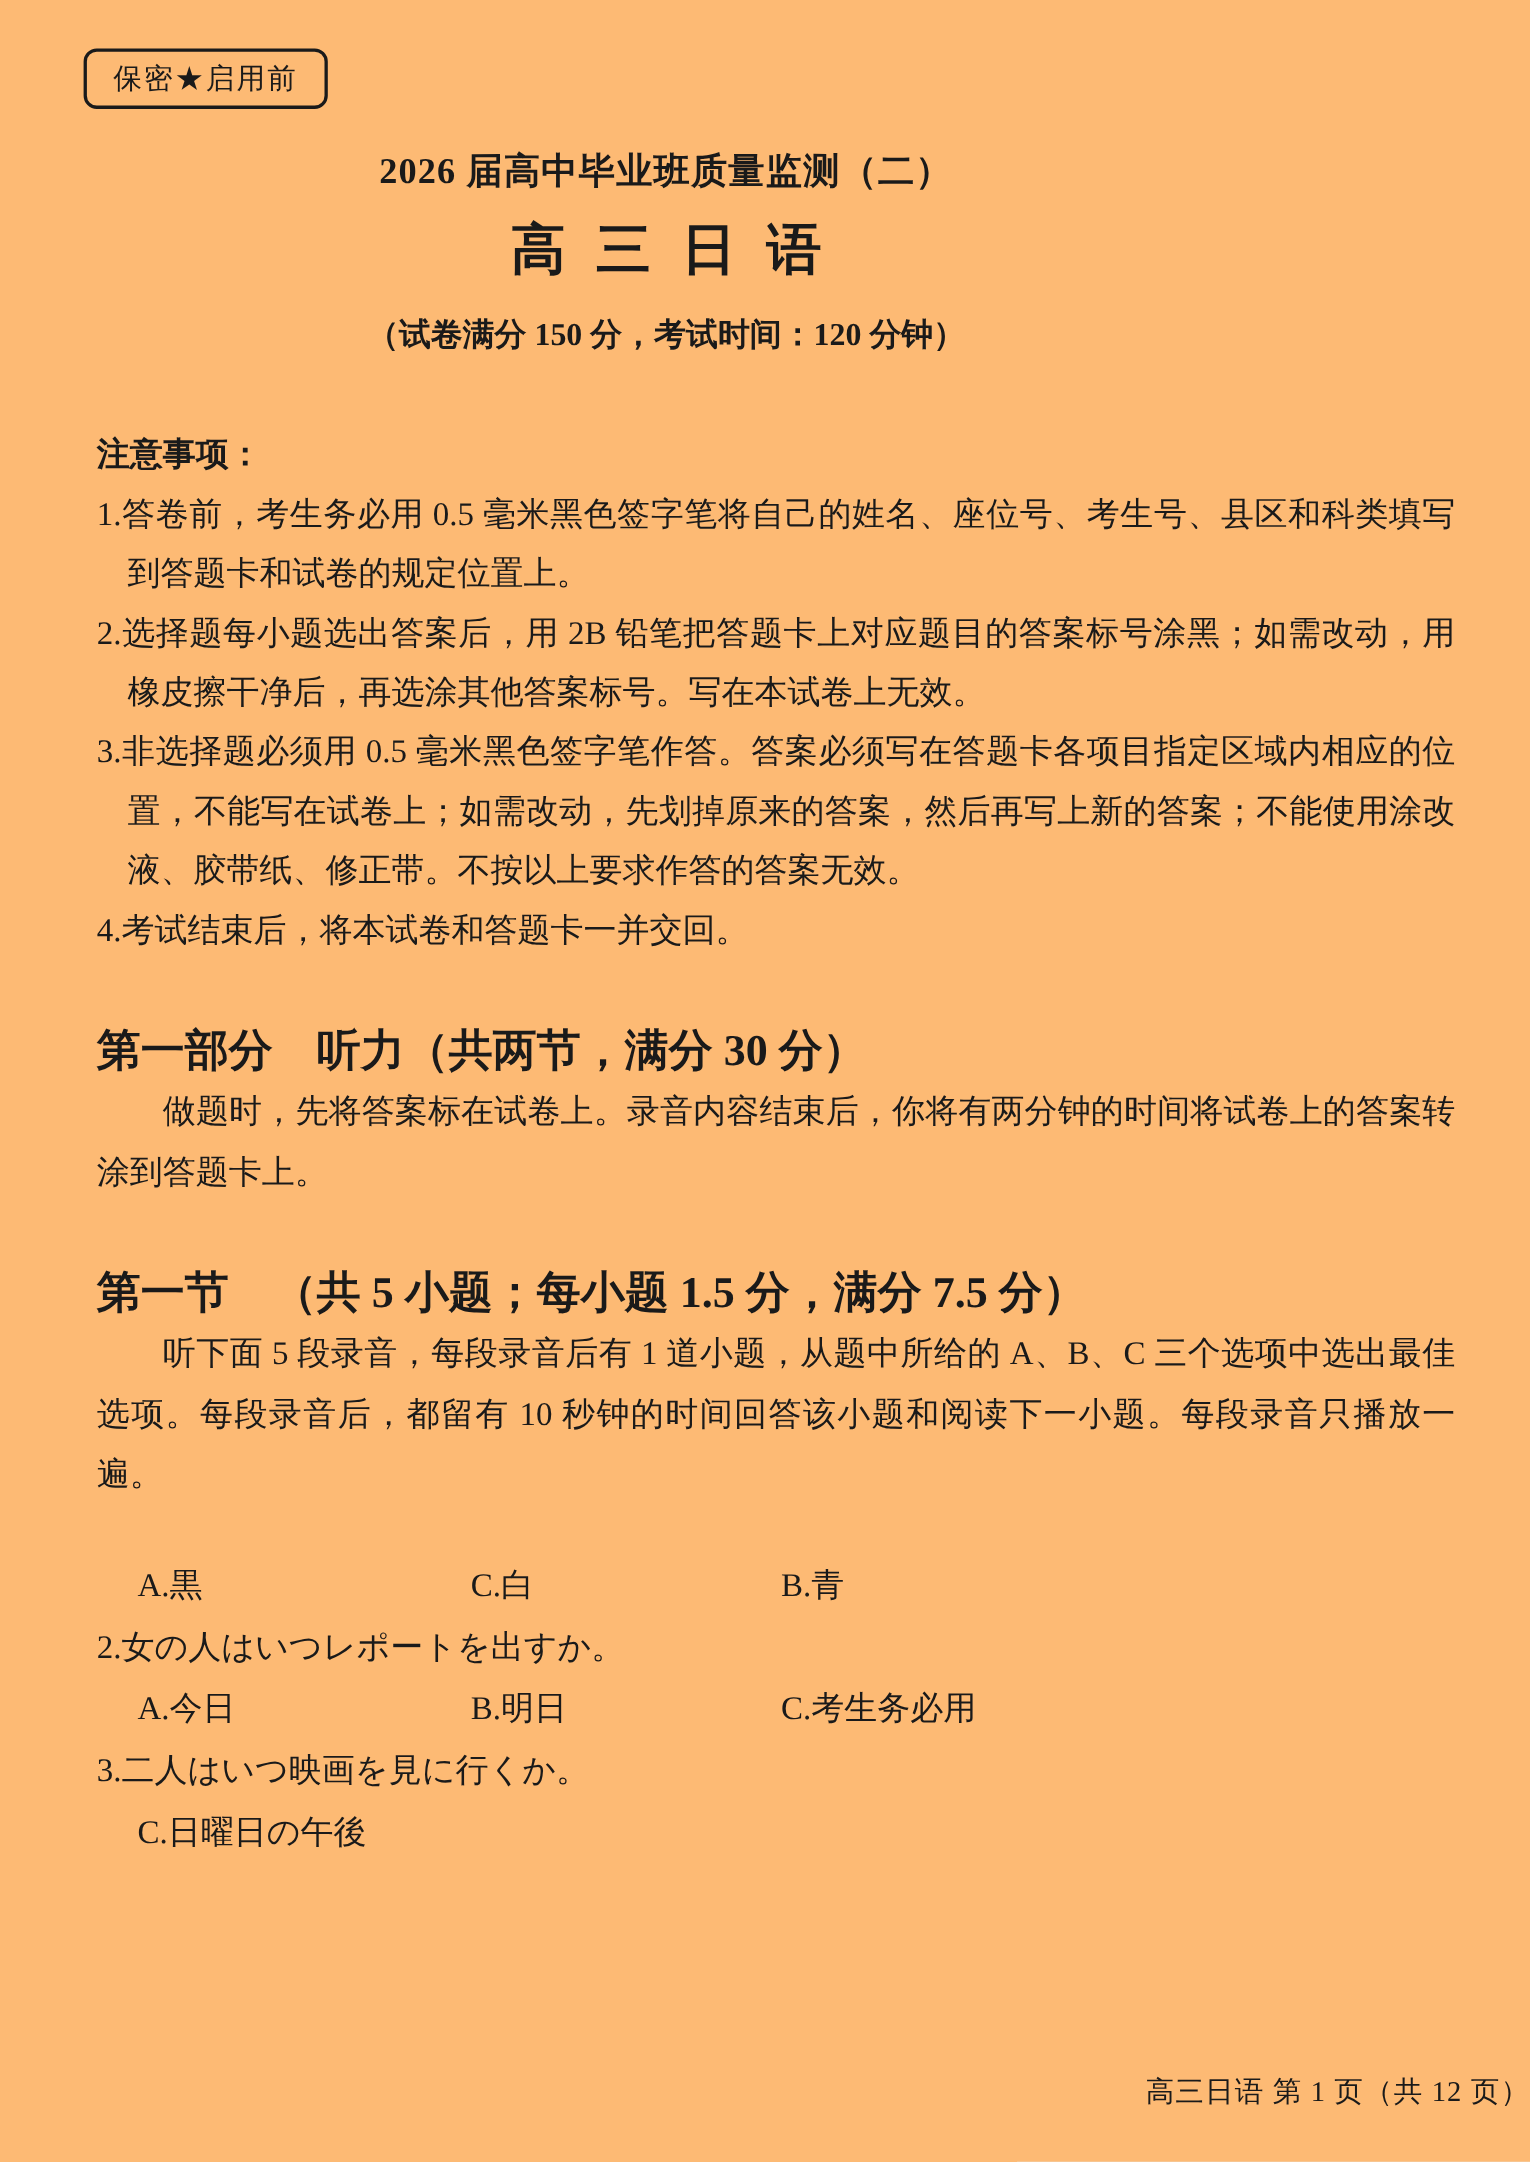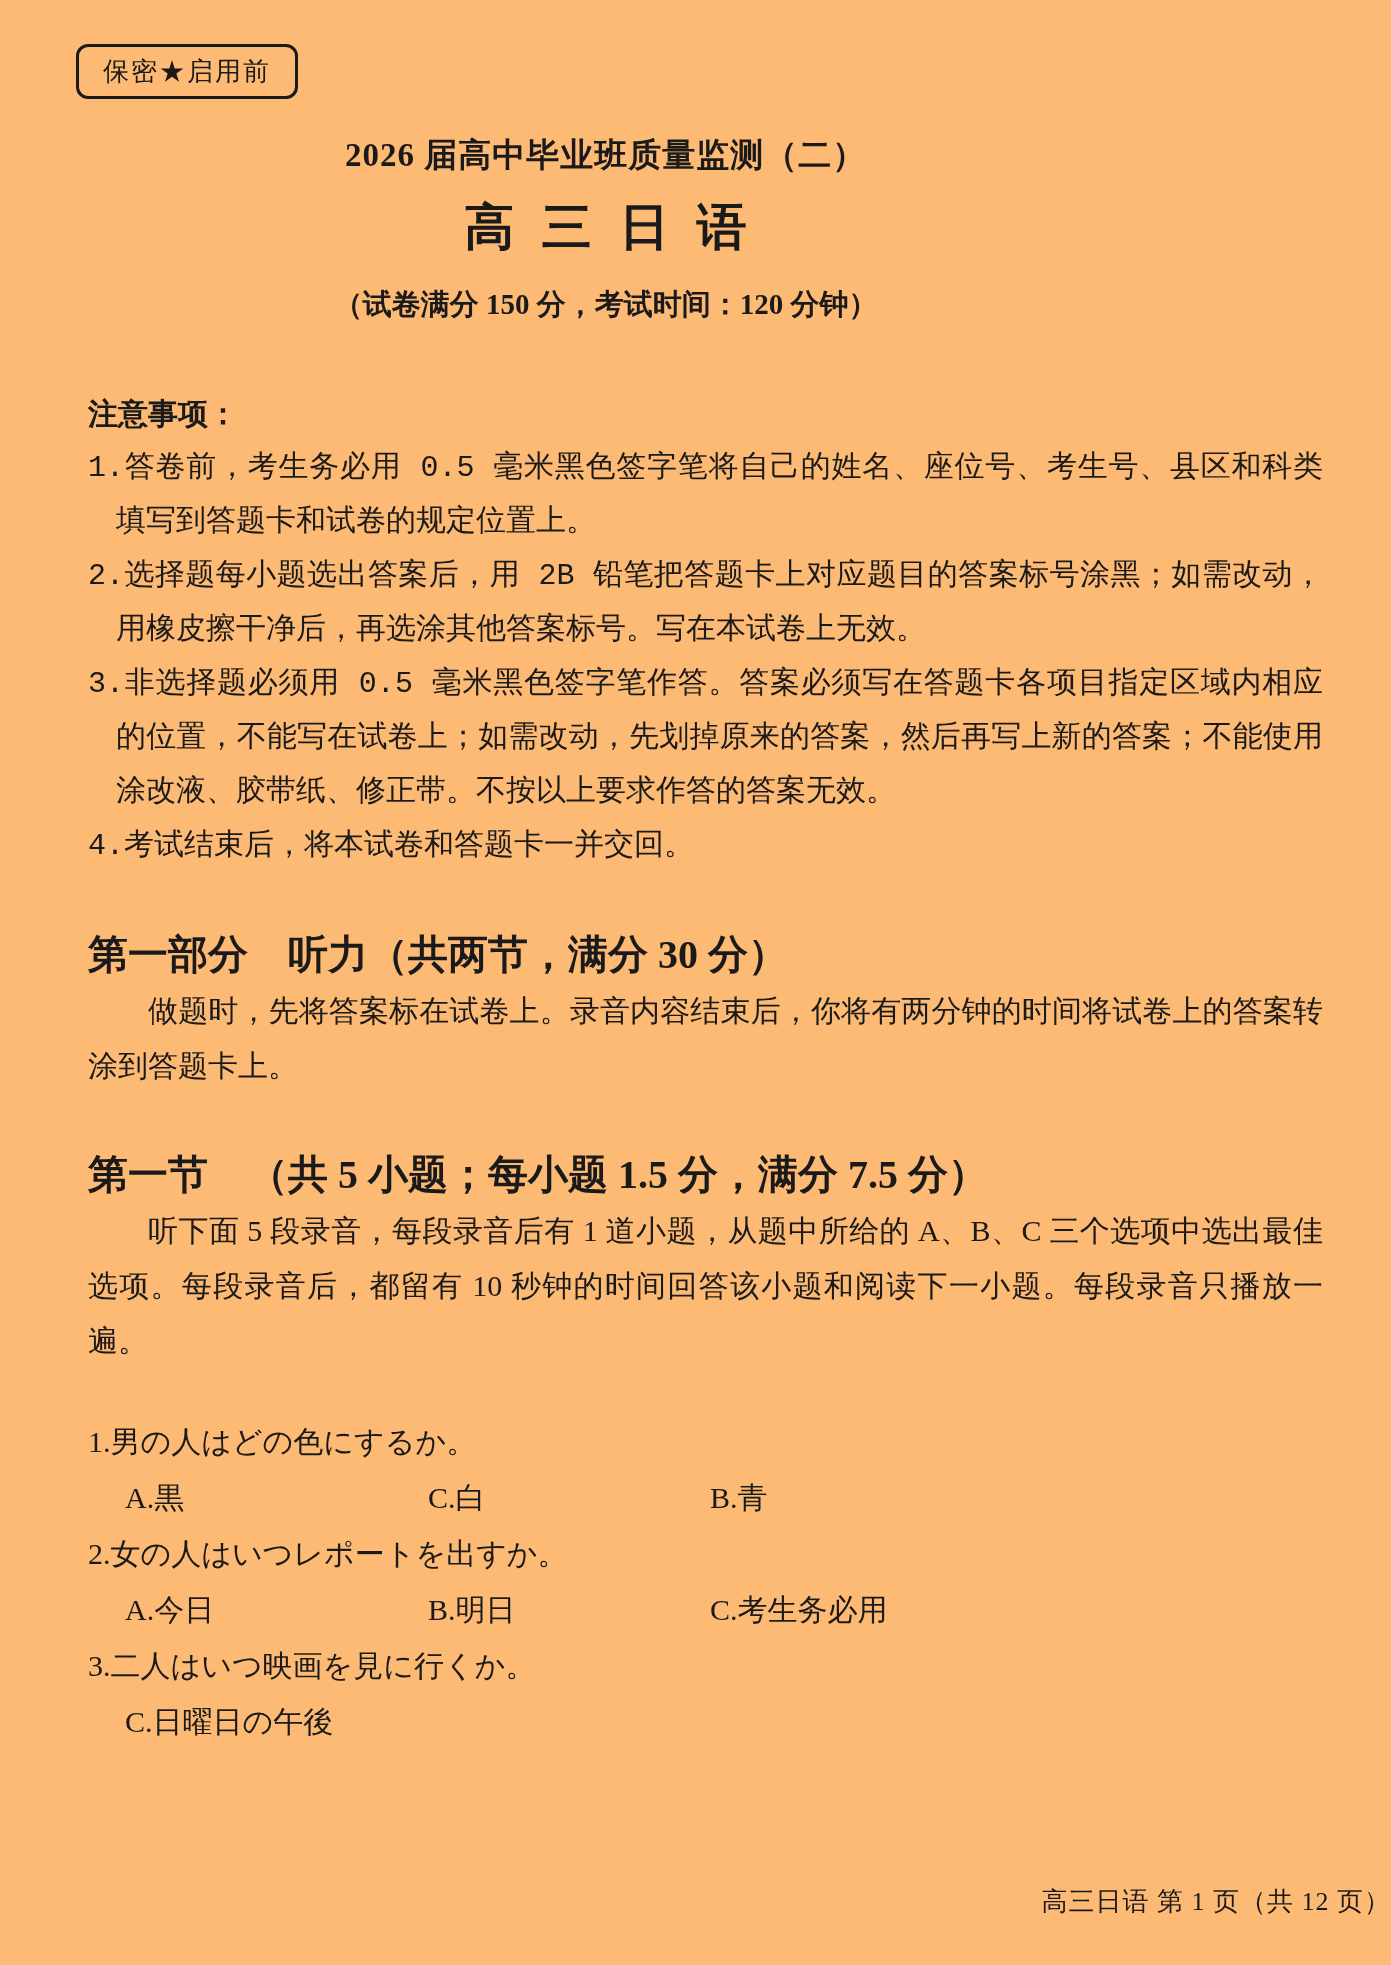--- a/index.html
+++ b/index.html
@@ -59,21 +59,20 @@
     font-size: 30px;
     font-weight: bold;
     line-height: 54px;
   }
   .notice {
     font-size: 30px;
     line-height: 54px;
     padding-left: 28px;
     text-indent: -28px;
     text-align: justify;
-    font-family: Liberation Mono, monospace;
   }
   
   .part-heading {
     margin-top: 54px;
     font-size: 40px;
     font-weight: bold;
     line-height: 56px;
   }
   .para {
     font-size: 30px;
@@ -128,21 +127,20 @@
 
     <div class="part-heading">第一部分　听力（共两节，满分 30 分）</div>
     <div class="para">做题时，先将答案标在试卷上。录音内容结束后，你将有两分钟的时间将试卷上的答案转涂到答题卡上。</div>
 
     <div class="part-heading">第一节　（共 5 小题；每小题 1.5 分，满分 7.5 分）</div>
     <div class="para">听下面 5 段录音，每段录音后有 1 道小题，从题中所给的 A、B、C 三个选项中选出最佳选项。每段录音后，都留有 10 秒钟的时间回答该小题和阅读下一小题。每段录音只播放一遍。</div>
 
     <div class="questions">
 
       <div>
-        <div class="q-text">1.男の人はどの色にするか。</div>
         <div class="q-options">
           <span>A.黒</span>
           <span>C.白</span>
           <span>B.青</span>
         </div>
       </div>
 
       <div>
         <div class="q-text">2.女の人はいつレポートを出すか。</div>
         <div class="q-options">

